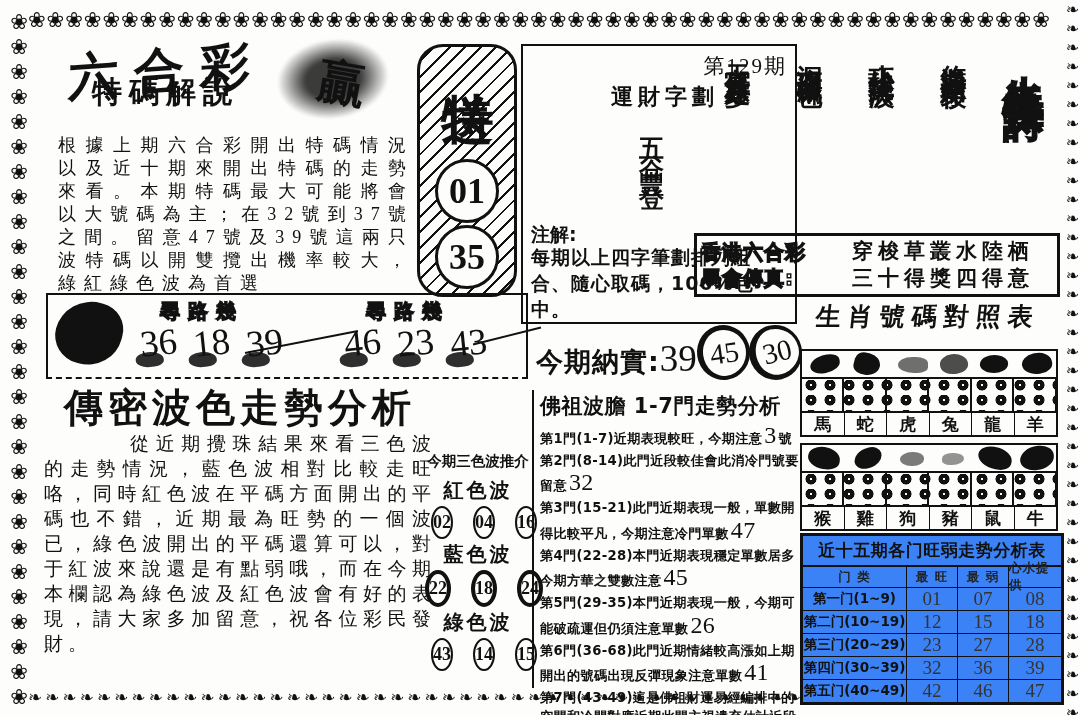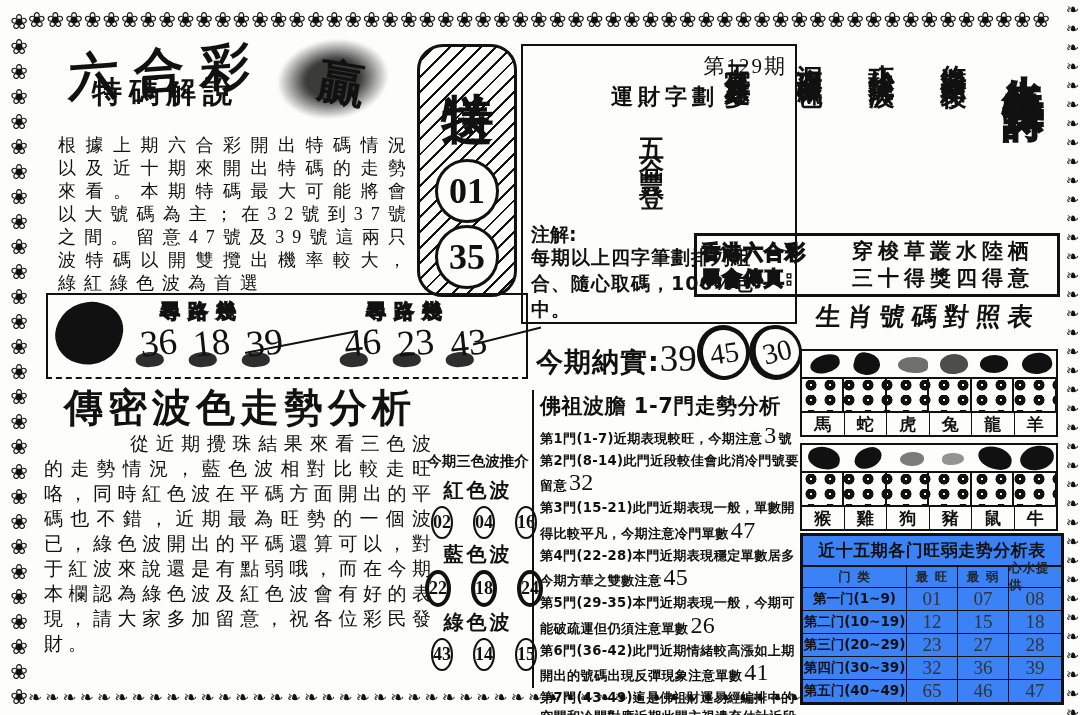--- a/index.html
+++ b/index.html
@@ -229,21 +229,21 @@
   </div>
   <div class="abs vline"></div>
 
   <div class="abs fozu">
     <div class="head">佛祖波膽 1-7門走勢分析</div>
     <p><span>第1門(1-7)近期表現較旺，今期注意</span><b class="bignum">3</b><span>號</span></p>
     <p><span>第2門(8-14)此門近段較佳會此消冷門號要留意</span><b class="bignum">32</b></p>
     <p><span>第3門(15-21)此門近期表現一般，單數開得比較平凡，今期注意冷門單數</span><b class="bignum">47</b></p>
     <p><span>第4門(22-28)本門近期表現穩定單數居多今期方華之雙數注意</span><b class="bignum">45</b></p>
     <p><span>第5門(29-35)本門近期表現一般，今期可能破疏運但仍須注意單數</span><b class="bignum">26</b></p>
-    <p><span>第6門(36-42)此門近期情緒較高漲如上期開出的號碼出現反彈現象注意單數</span><b class="bignum">41</b></p>
+    <p><span>第6門(36-68)此門近期情緒較高漲如上期開出的號碼出現反彈現象注意單數</span><b class="bignum">41</b></p>
     <p><span>第7門(43-49)這是佛祖財運易經編排中的空門和冷門對應近期此門主視遺弃估計近段很少留意但注意單數</span></p>
   </div>
 
   <div class="abs zgrid">
     <div class="ztab">
       <div class="animals">
         <div class="blob" style="left:8px;top:4px;width:30px;height:18px;border-radius:60% 40% 55% 45%;transform:rotate(-10deg);"></div>
         <div class="blob" style="left:52px;top:2px;width:26px;height:22px;border-radius:45% 55% 60% 40%;transform:rotate(14deg);"></div>
         <div class="blob" style="left:96px;top:6px;width:30px;height:16px;border-radius:55% 45% 40% 60%;opacity:.6;"></div>
         <div class="blob" style="left:138px;top:3px;width:28px;height:20px;border-radius:50% 60% 45% 55%;transform:rotate(-8deg);opacity:.75;"></div>
@@ -308,19 +308,19 @@
       <div class="tc c3 num">28</div>
     </div>
     <div class="trow tdata">
       <div class="tc c0">第四门(30~39)</div>
       <div class="tc c1 num">32</div>
       <div class="tc c2 num">36</div>
       <div class="tc c3 num">39</div>
     </div>
     <div class="trow tdata">
       <div class="tc c0">第五门(40~49)</div>
-      <div class="tc c1 num">65</div>
+      <div class="tc c1 num">42</div>
       <div class="tc c2 num">46</div>
       <div class="tc c3 num">47</div>
     </div>
   </div>
 
 </div>
 
 </body></html>

